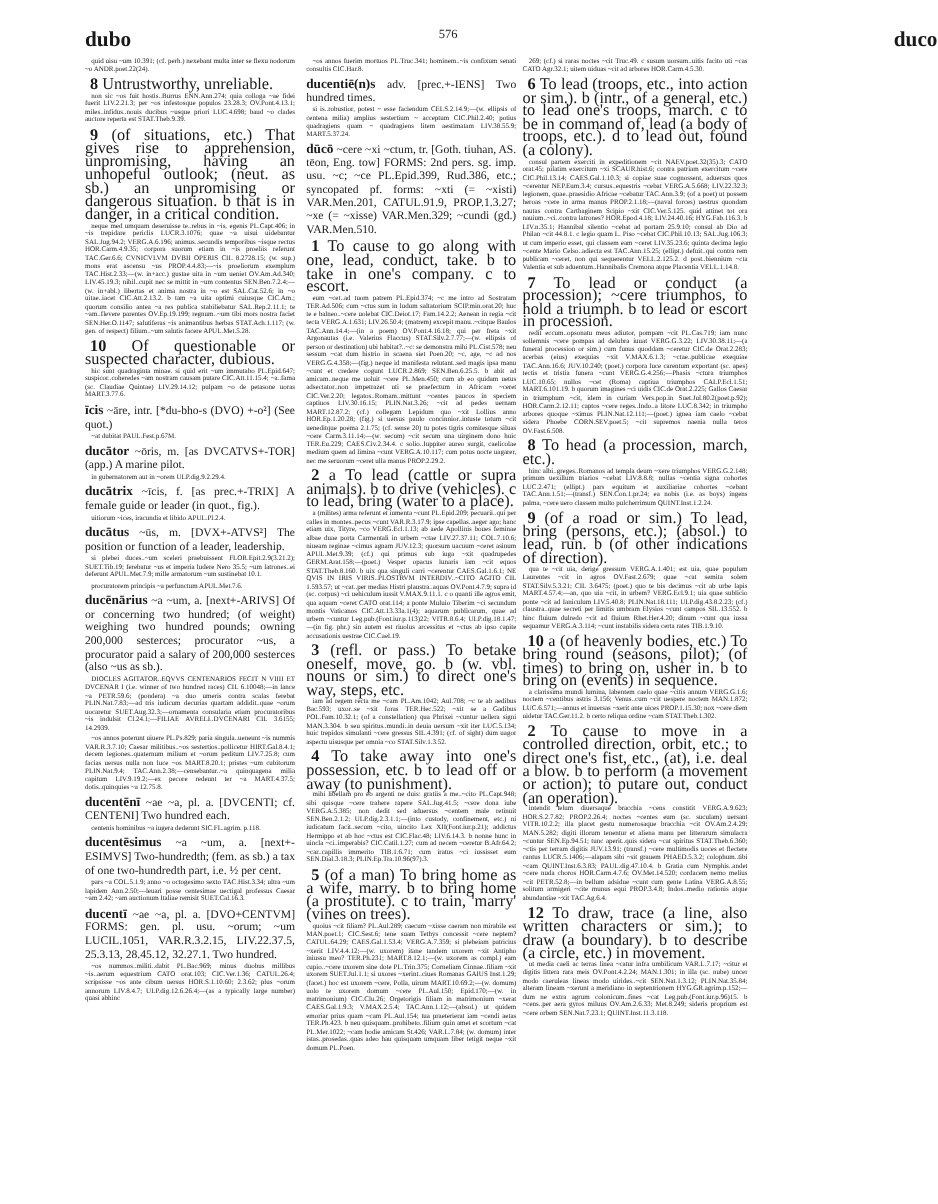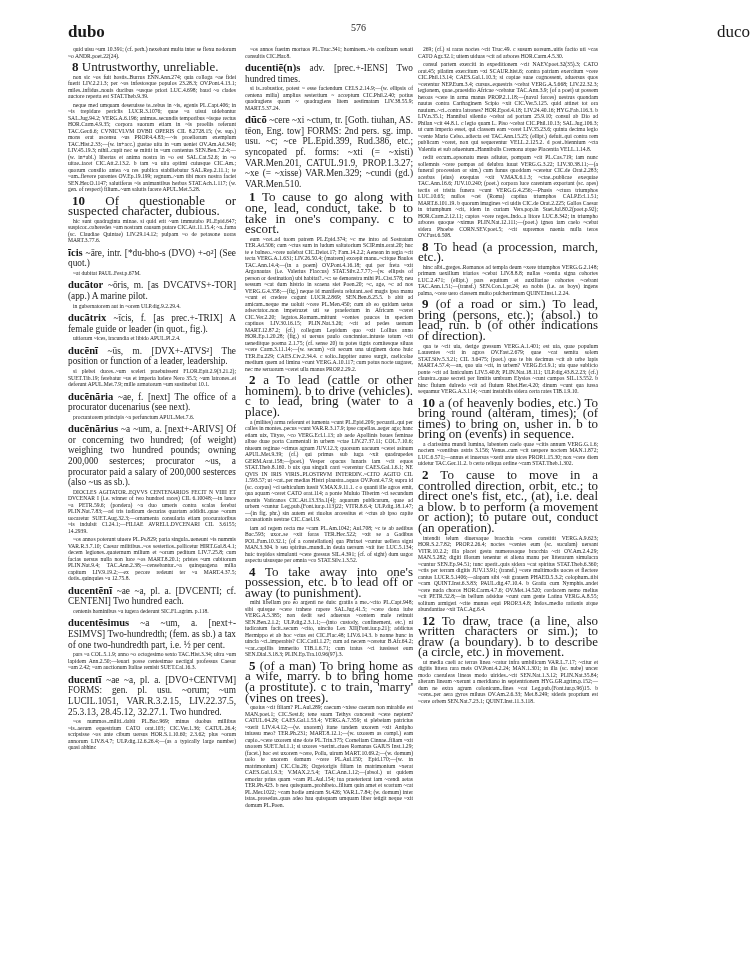--- a/index.html
+++ b/index.html
@@ -1,21 +1,21 @@
 <!DOCTYPE html>
 <html><head>
 <meta charset="utf-8">
 <style>
   html, body { margin: 0; padding: 0; background: #ffffff; }
   body { width: 750px; height: 963px; overflow: hidden; font-family: "Liberation Serif", "DejaVu Serif", serif; color: #1a1a1a; position: relative; }
   .page { position: absolute; left: 0; top: 0; width: 750px; height: 963px; }
   .running-head { position: absolute; top: 22px; left: 68px; right: 0; height: 20px; }
   .rh-left { position: absolute; left: 0; top: 0; font-weight: bold; font-size: 17px; }
   .rh-center { position: absolute; left: 260px; top: 0; font-size: 10px; margin-left: 23px; }
-  .rh-right { position: absolute; right: 0; top: 0; font-weight: normal; font-size: 17px; }
+  .rh-right { position: absolute; right: 0; top: 0; font-weight: bold; font-size: 17px; }
   .columns { position: absolute; top: 46px; left: 68px; width: 682px; height: 917px; }
   .col { position: absolute; top: 0; width: 168px; height: 917px; overflow: hidden; }
   .col-1 { left: 0; width: 168px; }
   .col-2 { left: 177px; width: 168px; }
   .col-3 { left: 350px; width: 180px; }
   .cite { font-size: 5.6px; line-height: 6.5px; text-align: justify; margin: 0 0 2px 0; }
   .cite.indent { text-indent: 5px; }
   .sense { font-size: 13px; line-height: 10.6px; text-align: justify; margin: 3px 0 1px 0; text-indent: 4px; }
   .sense .num { font-weight: bold; }
   .entry { font-size: 9.3px; line-height: 10.6px; text-align: justify; margin: 4px 0 1px 0; }
@@ -29,67 +29,70 @@
     <span class="rh-left">dubo</span>
     <span class="rh-center">576</span>
     <span class="rh-right">duco</span>
   </div>
 
   <div class="columns">
     <div class="col col-1">
         <p class="cite indent">quid uisu ~um 10.391; (cf. perh.) nexebant multa inter se flexu nodorum ~o ANDR.poet.22(24).</p>
         <p class="sense"><span class="num">8</span> <span>Untrustworthy, unreliable.</span></p>
         <p class="cite indent">non sic ~os fuit hostis..Burrus ENN.Ann.274; quia colloga ~ae fidei fuerit LIV.2.21.3; per ~os infestosque populos 23.28.3; OV.Pont.4.13.1; miles..infidus..nouis ducibus ~usque priori LUC.4.698; baud ~o clades auctore reperta est STAT.Theb.9.39.</p>
+        <p class="sense"><span class="num">9</span> <span>(of situations, etc.) That gives rise to apprehension, unpromising, having an unhopeful outlook; (neut. as sb.) an unpromising or dangerous situation. b that is in danger, in a critical condition.</span></p>
         <p class="cite indent">neque med umquam deseruisse te..rebus in ~is, egenis PL.Capt.406; in ~is trepidare periclis LUCR.3.1076; quae ~a uisui uidebantur SAL.Jug.94.2; VERG.A.6.196; animus..secundis temporibus ~isque rectus HOR.Carm.4.9.35; corpora suorum etiam in ~is proeliis referunt TAC.Ger.6.6; CVNICVLVM DVBII OPERIS CIL 8.2728.15; (w. sup.) mons erat ascensu ~us PROP.4.4.83;—~is proeliorum exemplum TAC.Hist.2.33;—(w. in+acc.) gustae uita in ~um ueniet OV.Am.Ad.340; LIV.45.19.3; nihil..cupit nec se mittit in ~um contentus SEN.Ben.7.2.4;—(w. in+abl.) libertas et anima nostra in ~o est SAL.Cat.52.6; in ~o uitae..iacet CIC.Att.2.13.2. b tam ~a uita optimi cuiusque CIC.Am.; quorum consilio antea ~a res publica stabiliebatur SAL.Rep.2.11.1; te ~am..flevere parentes OV.Ep.19.199; regnum..~um tibi mors nostra faciet SEN.Her.O.1147; salutiferas ~is animantibus herbas STAT.Ach.1.117; (w. gen. of respect) filium..~um salutis facere APUL.Met.5.28.</p>
         <p class="sense"><span class="num">10</span> <span>Of questionable or suspected character, dubious.</span></p>
         <p class="cite indent">hic sunt quadraginta minae. si quid erit ~um immutabo PL.Epid.647; suspicor..coheredes ~am nostram causam putare CIC.Att.11.15.4; ~a..fama (sc. Claudiae Quintae) LIV.29.14.12; pulpam ~o de petasone uoras MART.3.77.6.</p>
         <p class="entry"><span class="hw">īcis</span> <span>~āre, intr. [*du-bho-s (DVO) +-o²] (See quot.)</span></p>
         <p class="cite indent">~at dubitat PAUL.Fest.p.67M.</p>
         <p class="entry"><span class="hw">ducātor</span> <span>~ōris, m. [as DVCATVS+-TOR] (app.) A marine pilot.</span></p>
         <p class="cite indent">in gubernatorem aut in ~orem ULP.dig.9.2.29.4.</p>
         <p class="entry"><span class="hw">ducātrix</span> <span>~īcis, f. [as prec.+-TRIX] A female guide or leader (in quot., fig.).</span></p>
         <p class="cite indent">uitiorum ~ices, iracundia et libido APUL.Pl.2.4.</p>
-        <p class="entry"><span class="hw">ducēnī</span> <span>~ūs, m. [DVX+-ATVS²] The position or function of a leader, leadership.</span></p>
+        <p class="entry"><span class="hw">ducātus</span> <span>~ūs, m. [DVX+-ATVS²] The position or function of a leader, leadership.</span></p>
         <p class="cite indent">si plebei duces..~um sceleri praebuissent FLOR.Epit.2.9(3.21.2); SUET.Tib.19; ferebatur ~us et imperia ludere Nero 35.5; ~um latrones..ei deferunt APUL.Met.7.9; mille armatorum ~um sustinebat 10.1.</p>
-        <p class="entry"><span class="hw">ducēnāria</span> <span>~ae, f. [next] The office of a procurator ducenarius (see next).</span></p>
         <p class="cite indent">procuratorem principis ~a perfunctum APUL.Met.7.6.</p>
         <p class="entry"><span class="hw">ducēnārius</span> <span>~a ~um, a. [next+-ARIVS] Of or concerning two hundred; (of weight) weighing two hundred pounds; owning 200,000 sesterces; procurator ~us, a procurator paid a salary of 200,000 sesterces (also ~us as sb.).</span></p>
         <p class="cite indent">DIOCLES AGITATOR..EQVVS CENTENARIOS FECIT N VIIII ET DVCENAR I (i.e. winner of two hundred races) CIL 6.10048;—in lance ~a PETR.59.6; (pondera) ~a duo umeris contra scalas ferebat PLIN.Nat.7.83;—ad tris iudicum decurias quartam addidit..quae ~orum uocaretur SUET.Aug.32.3;—ornamenta consularia etiam procuratoribus ~is indulsit Cl.24.1;—FILIAE AVRELI..DVCENARI CIL 3.6155; 14.2939.</p>
         <p class="cite indent">~os annos poterunt uiuere PL.Ps.829; paria singula..ueneunt ~is nummis VAR.R.3.7.10; Caesar militibus..~os sestertios..pollicetur HIRT.Gal.8.4.1; decem legiones..quaternum milium et ~orum peditum LIV.7.25.8; cum facias uersus nulla non luce ~os MART.8.20.1; pristes ~um cubitorum PLIN.Nat.9.4; TAC.Ann.2.38;—censebantur..~a quinquagena milia capitum LIV.9.19.2;—ex pecore redeunt ter ~a MART.4.37.5; dotis..quinquies ~a 12.75.8.</p>
         <p class="entry"><span class="hw">ducentēnī</span> <span>~ae ~a, pl. a. [DVCENTI; cf. CENTENI] Two hundred each.</span></p>
         <p class="cite indent">centenis hominibus ~a iugera dederunt SIC.FL.agrim. p.118.</p>
         <p class="entry"><span class="hw">ducentēsimus</span> <span>~a ~um, a. [next+-ESIMVS] Two-hundredth; (fem. as sb.) a tax of one two-hundredth part, i.e. ½ per cent.</span></p>
         <p class="cite indent">pars ~a COL.5.1.9; anno ~o octogesimo sexto TAC.Hist.3.34; ultra ~um lapidem Ann.2.50;—leuari posse centesimae uectigal professus Caesar ~am 2.42; ~am auctionum Italiae remisit SUET.Cal.16.3.</p>
         <p class="entry"><span class="hw">ducentī</span> <span>~ae ~a, pl. a. [DVO+CENTVM] FORMS: gen. pl. usu. ~orum; ~um LUCIL.1051, VAR.R.3.2.15, LIV.22.37.5, 25.3.13, 28.45.12, 32.27.1. Two hundred.</span></p>
         <p class="cite indent">~os nummos..militi..dabit PL.Bac.969; minus duobus millibus ~is..aerum equestrium CATO orat.103; CIC.Ver.1.36; CATUL.26.4; scripsisse ~os ante cibum uersus HOR.S.1.10.60; 2.3.62; plus ~orum annorum LIV.8.4.7; ULP.dig.12.6.26.4;—(as a typically large number) quasi abhinc</p>
       </div>
     <div class="col col-2">
         <p class="cite indent">~os annos fuerim mortuos PL.Truc.341; hominem..~is confixum senati consultis CIC.Har.8.</p>
         <p class="entry"><span class="hw">ducentiē(n)s</span> <span>adv. [prec.+-IENS] Two hundred times.</span></p>
         <p class="cite indent">si is..robustior, potest ~ esse faciendum CELS.2.14.9;—(w. ellipsis of centena milia) amplius sestertium ~ acceptum CIC.Phil.2.40; potius quadragiens quam ~ quadragiens litem aestimatam LIV.38.55.9; MART.5.37.24.</p>
         <p class="entry"><span class="hw">dūcō</span> <span>~cere ~xi ~ctum, tr. [Goth. tiuhan, AS. tēon, Eng. tow] FORMS: 2nd pers. sg. imp. usu. ~c; ~ce PL.Epid.399, Rud.386, etc.; syncopated pf. forms: ~xti (= ~xisti) VAR.Men.201, CATUL.91.9, PROP.1.3.27; ~xe (= ~xisse) VAR.Men.329; ~cundi (gd.) VAR.Men.510.</span></p>
         <p class="sense"><span class="num">1</span> <span>To cause to go along with one, lead, conduct, take. b to take in one's company. c to escort.</span></p>
         <p class="cite indent">eum ~cet..ad tuom patrem PL.Epid.374; ~c me intro ad Sostratam TER.Ad.506; cum ~ctus sum in ludum saltatorium SCIP.min.orat.20; huc te e balneo..~cere uolebat CIC.Deiot.17; Fam.14.2.2; Aenean in regia ~cit tecta VERG.A.1.631; LIV.26.50.4; (matrem) excepit manu..~citque Baulos TAC.Ann.14.4;—(in a poem) OV.Pont.4.16.18; qui per freta ~xit Argonautas (i.e. Valerius Flaccus) STAT.Silv.2.7.77;—(w. ellipsis of person or destination) ubi habitat?..~c: se demonstra mihi PL.Cist.578; neu sessum ~cat dum histrio in scaena siet Poen.20; ~c, age, ~c ad nos VERG.G.4.358;—(fig.) neque id manifesta relutant..sed magis ipsa manu ~cunt et credere cogunt LUCR.2.869; SEN.Ben.6.25.5. b abit ad amicam..neque me uoluit ~cere PL.Men.450; cum ab eo quidam uetus adsectator..non impetrazet uti se praefectum in Africam ~ceret CIC.Ver.2.20; legatos..Romam..mittunt ~centes paucos in speciem captiuos LIV.30.16.15; PLIN.Nat.3.26; ~cit ad pedes uernam MART.12.87.2; (cf.) collegam Lepidum quo ~xit Lollius anno HOR.Ep.1.20.28; (fig.) si uersus paulo concinnior..intuste totum ~cit ueneditque poema 2.1.75; (cf. sense 20) tu potes tigris comitesque siluas ~cere Carm.3.11.14;—(w. secum) ~cit secum una uirginem dono huic TER.Eu.229; CAES.Civ.2.34.4. c solio..Iuppiter aureo surgit, caelicolae medium quem ad limina ~cunt VERG.A.10.117; cum potus nocte uagarer, nec me seruorum ~ceret ulla manus PROP.2.29.2.</p>
-        <p class="sense"><span class="num">2</span> <span>a To lead (cattle or other hominem). b to drive (vehicles). c to lead, bring (water to a place).</span></p>
+        <p class="sense"><span class="num">2</span> <span>a To lead (cattle or supra animals). b to drive (vehicles). c to lead, bring (water to a place).</span></p>
         <p class="cite indent">a (milites) arma referunt et iumenta ~cunt PL.Epid.209; pecuarii..qui per calles in montes..pecus ~cunt VAR.R.3.17.9; ipse capellas..aeger ago; hanc etiam uix, Tityre, ~co VERG.Ecl.1.13; ab aede Apollinis boues feminae albae duae porta Carmentali in urbem ~ctae LIV.27.37.11; COL.7.10.6; niueam reginae ~cimus agnam JUV.12.3; quorsum uacuum ~ceret asinum APUL.Met.9.39; (cf.) qui primus sub iuga ~xit quadrupedes GERM.Arat.158;—(poet.) Vesper opacus lunaris iam ~cit equos STAT.Theb.8.160. b uix qua singuli carri ~cerentur CAES.Gal.1.6.1; NE QVIS IN IRIS VIRIS..PLOSTRVM INTERDIV..~CITO AGITO CIL 1.593.57; ut ~cat..per medias Histri plaustra..aquas OV.Pont.4.7.9; supra id (sc. corpus) ~ci uehiculum iussit V.MAX.9.11.1. c o quanti ille agros emit, qua aquam ~ceret CATO orat.114; a ponte Muluio Tiberim ~ci secundum montis Vaticanos CIC.Att.13.33a.1(4); aquarum publicarum, quae ad urbem ~cuntur Leg.pub.(Font.iur.p.113)22; VITR.8.6.4; ULP.dig.18.1.47;—(in fig. phr.) sin autem est riuolus arcessitus et ~ctus ab ipso capite accusationis uestrae CIC.Cael.19.</p>
+        <p class="sense"><span class="num">3</span> <span>(refl. or pass.) To betake oneself, move, go. b (w. vbl. nouns or sim.) to direct one's way, steps, etc.</span></p>
         <p class="cite indent">iam ad regem recta me ~cam PL.Am.1042; Aul.708; ~c te ab aedibus Bac.593; uxor..se ~xit foras TER.Hec.522; ~xit se a Gadibus POL.Fam.10.32.1; (of a constellation) qua Phrixei ~cuntur uellera signi MAN.3.304. b seu spiritus..mundi..in deuia uersum ~xit iter LUC.5.134; huic trepidos simulanti ~cere gressus SIL.4.391; (cf. of sight) dum uagor aspectu uisusque per omnia ~co STAT.Silv.1.3.52.</p>
         <p class="sense"><span class="num">4</span> <span>To take away into one's possession, etc. b to lead off or away (to punishment).</span></p>
         <p class="cite indent">mihi libellam pro eo argenti ne duis: gratiis a me..~cito PL.Capt.948; sibi quisque ~cere trahere rapere SAL.Jug.41.5; ~cere dona iube VERG.A.5.385; non dedit sed aduersus ~centem male retinuit SEN.Ben.2.1.2; ULP.dig.2.3.1.1;—(into custody, confinement, etc.) ni iudicatum facit..secum ~cito, uincito Lex XII(Font.iur.p.21); addictus Hermippo et ab hoc ~ctus est CIC.Flac.48; LIV.6.14.3. b nonne hunc in uincla ~ci..imperabis? CIC.Catil.1.27; cum ad necem ~ceretur B.Afr.64.2; ~car..capillis immerito TIB.1.6.71; cum iratus ~ci iussisset eum SEN.Dial.3.18.3; PLIN.Ep.Tra.10.96(97).3.</p>
         <p class="sense"><span class="num">5</span> <span>(of a man) To bring home as a wife, marry. b to bring home (a prostitute). c to train, 'marry' (vines on trees).</span></p>
         <p class="cite indent">quoius ~cit filiam? PL.Aul.289; caecum ~xisse caeram non mirabile est MAN.poet.1; CIC.Sest.6; tene suam Tethys concessit ~cere neptem? CATUL.64.29; CAES.Gal.1.53.4; VERG.A.7.359; si plebeiam patricius ~xerit LIV.4.4.12;—(w. uxorem) itane tandem uxorem ~xit Antipho iniussu meo? TER.Ph.231; MART.8.12.1;—(w. uxorem as compl.) eam cupio..~cere uxorem sine dote PL.Trin.375; Corneliam Cinnae..filiam ~xit uxorem SUET.Jul.1.1; si uxores ~xerint..ciues Romanas GAIUS Inst.1.29; (facet.) hoc est uxorem ~cere, Polla, uirum MART.10.69.2;—(w. domum) uolo te uxorem domum ~cere PL.Aul.150; Epid.170;—(w. in matrimonium) CIC.Clu.26; Orgetorigis filiam in matrimonium ~xerat CAES.Gal.1.9.3; V.MAX.2.5.4; TAC.Ann.1.12;—(absol.) ut quidem emoriar prius quam ~cam PL.Aul.154; tua praeterierat iam ~cendi aetas TER.Ph.423. b neu quisquam..prohibeto..filium quin amet et scortum ~cat PL.Mer.1022; ~cam hodie amicam St.426; VAR.L.7.84; (w. domum) inter istas..prosedas..quas adeo hau quisquam umquam liber tetigit neque ~xit domum PL.Poen.</p>
       </div>
     <div class="col col-3">
         <p class="cite indent">269; (cf.) si raras noctes ~cit Truc.49. c susum uorsum..uitis facito uti ~cas CATO Agr.32.1; uitem uiduas ~cit ad arbores HOR.Carm.4.5.30.</p>
+        <p class="sense"><span class="num">6</span> <span>To lead (troops, etc., into action or sim.). b (intr., of a general, etc.) to lead one's troops, march. c to be in command of, lead (a body of troops, etc.). d to lead out, found (a colony).</span></p>
         <p class="cite indent">consul partem exerciti in expeditionem ~cit NAEV.poet.32(35).3; CATO orat.45; pilatim exercitum ~xi SCAUR.hist.6; contra patriam exercitum ~cere CIC.Phil.13.14; CAES.Gal.1.10.3; si copiae suae cognossent, aduersus quos ~cerentur NEP.Eum.3.4; cursus..equestris ~cebat VERG.A.5.668; LIV.22.32.3; legionem, quae..praesidio Africae ~cebatur TAC.Ann.3.9; (of a poet) ut possem heroas ~cere in arma manus PROP.2.1.18;—(naval forces) uestrus quondam nautas contra Carthaginem Scipio ~xit CIC.Ver.5.125. quid attinet tot ora nauium..~ci..contra latrones? HOR.Epod.4.18; LIV.24.40.16; HYG.Fab.116.3. b LIV.n.35.1; Hannibal silentio ~cebat ad portam 25.9.10; consul ab Dio ad Philan ~cit 44.8.1. c legio quam L. Piso ~cebat CIC.Phil.10.13; SAL.Jug.106.3; ut cum imperio esset, qui classem eam ~ceret LIV.35.23.6; quinta decima legio ~cente Mario Celso..adiecta est TAC.Ann.15.25; (ellipt.) defuit..qui contra rem publicam ~ceret, non qui sequerentur VELL.2.125.2. d post..biennium ~cta Valentia et sub aduentum..Hannibalis Cremona atque Placentia VELL.1.14.8.</p>
+        <p class="sense"><span class="num">7</span> <span>To lead or conduct (a procession); ~cere triumphos, to hold a triumph. b to lead or escort in procession.</span></p>
         <p class="cite indent">redit eccum..opsonatu meus adiutor, pompam ~cit PL.Cas.719; iam nunc sollemnis ~cere pompas ad delubra iuuat VERG.G.3.22; LIV.30.38.11;—(a funeral procession or sim.) cum funus quoddam ~ceretur CIC.de Orat.2.283; acerbas (eius) exequias ~xit V.MAX.6.1.3; ~ctae..publicae exequiae TAC.Ann.16.6; JUV.10.240; (poet.) corpora luce carentum exportant (sc. apes) tectis et tristia funera ~cunt VERG.G.4.256;—Phasis ~ctura triumphos LUC.10.65; nullos ~cet (Roma) captiua triumphos CALP.Ecl.1.51; MART.6.101.19. b quorum imagines ~ci uidis CIC.de Orat.2.225; Gallos Caesar in triumphum ~cit, idem in curiam Vers.pop.in Suet.Jul.80.2(poet.p.92); HOR.Carm.2.12.11; captos ~cere reges..Indo..a litore LUC.8.342; in triumpho arbores quoque ~ximus PLIN.Nat.12.111;—(poet.) ignea iam caelo ~cebat sidera Phoebe CORN.SEV.poet.5; ~cit supremos naenia nulla teros OV.Fast.6.508.</p>
         <p class="sense"><span class="num">8</span> <span>To head (a procession, march, etc.).</span></p>
         <p class="cite indent">hinc albi..greges..Romanos ad templa deum ~xere triumphos VERG.G.2.148; primum uexillum triarios ~cebat LIV.8.8.8; nullas ~centia signa cohortes LUC.2.471; (ellipt.) pars equitum et auxiliariae cohortes ~cebant TAC.Ann.1.51;—(transf.) SEN.Con.1.pr.24; ea nobis (i.e. as boys) ingens palma, ~cere uero classem multo pulcherrimum QUINT.Inst.1.2.24.</p>
         <p class="sense"><span class="num">9</span> <span>(of a road or sim.) To lead, bring (persons, etc.); (absol.) to lead, run. b (of other indications of direction).</span></p>
         <p class="cite indent">qua te ~cit uia, derige gressum VERG.A.1.401; est uia, quae populum Laurentes ~cit in agros OV.Fast.2.679; quae ~cat semita solem STAT.Silv.5.3.21; CIL 3.6475; (poet.) quo te bis decimus ~cit ab urbe lapis MART.4.57.4;—an, quo uia ~cit, in urbem? VERG.Ecl.9.1; uia quae sublicio ponte ~cit ad Ianiculum LIV.5.40.8; PLIN.Nat.18.111; ULP.dig.43.8.2.23; (cf.) claustra..quae secreti per limitis umbram Elysios ~cunt campos SIL.13.552. b hinc fluium dulredo ~cit ad fluium Rhet.Her.4.20; dinum ~cunt qua iussa sequamur VERG.A.3.114; ~cunt instabilis sidera certa rates TIB.1.9.10.</p>
-        <p class="sense"><span class="num">10</span> <span>a (of heavenly bodies, etc.) To bring round (alteram, times); (of times) to bring on, usher in. b to bring on (events) in sequence.</span></p>
+        <p class="sense"><span class="num">10</span> <span>a (of heavenly bodies, etc.) To bring round (seasons, pilot); (of times) to bring on, usher in. b to bring on (events) in sequence.</span></p>
         <p class="cite indent">a clarissima mundi lumina, labentem caelo quae ~citis annum VERG.G.1.6; noctem ~centibus astris 3.156; Venus..cum ~cit uespere noctem MAN.1.872; LUC.6.571;—annus et inuersas ~xerit ante uices PROP.1.15.30; nox ~cere diem uidetur TAC.Ger.11.2. b certo reliqua ordine ~cam STAT.Theb.1.302.</p>
         <p class="sense"><span class="num">2</span> <span>To cause to move in a controlled direction, orbit, etc.; to direct one's fist, etc., (at), i.e. deal a blow. b to perform (a movement or action); to putare out, conduct (an operation).</span></p>
         <p class="cite indent">intendit telum diuersaque bracchia ~cens constitit VERG.A.9.623; HOR.S.2.7.82; PROP.2.26.4; noctes ~centes eum (sc. suculam) uersant VITR.10.2.2; illa placet gestu numerosaque bracchia ~cit OV.Am.2.4.29; MAN.5.282; digiti illorum tenentur et aliena manu per litterarum simulacra ~cuntur SEN.Ep.94.51; tunc aperit..quis sidera ~cat spiritus STAT.Theb.6.360; ~ctis per terram digitis JUV.13.91; (transf.) ~cere multimodis uoces et flectere cantus LUCR.5.1406;—alapam sibi ~sit grauem PHAED.5.3.2; colophum..tibi ~cam QUINT.Inst.6.3.83; PAUL.dig.47.10.4. b Gratia cum Nymphis..andet ~cere nuda choros HOR.Carm.4.7.6; OV.Met.14.520; cordacem nemo melius ~cit PETR.52.8;—in bellum adsidue ~cunt cum gente Latina VERG.A.8.55; solitum armigeri ~cite munus equi PROP.3.4.8; Indos..medio rationis atque abundantiae ~xit TAC.Ag.6.4.</p>
         <p class="sense"><span class="num">12</span> <span>To draw, trace (a line, also written characters or sim.); to draw (a boundary). b to describe (a circle, etc.) in movement.</span></p>
         <p class="cite indent">ut media caeli ac terras linea ~catur infra umbilicum VAR.L.7.17; ~citur et digitis littera rara meis OV.Pont.4.2.24; MAN.1.301; in illa (sc. nube) uncer modo caeruleas lineas modo uirides..~cit SEN.Nat.1.3.12; PLIN.Nat.35.84; alteram lineam ~xerunt a meridiano in septentrionem HYG.GR.agrim.p.152;—dum ne extra agrum colonicum..fines ~cat Leg.pub.(Font.iur.p.96)15. b ~cens..per aera gyros miluus OV.Am.2.6.33; Met.8.249; sideris proprium est ~cere orbem SEN.Nat.7.23.1; QUINT.Inst.11.3.118.</p>
       </div>
   </div>
 </div>
 
 </body></html>

